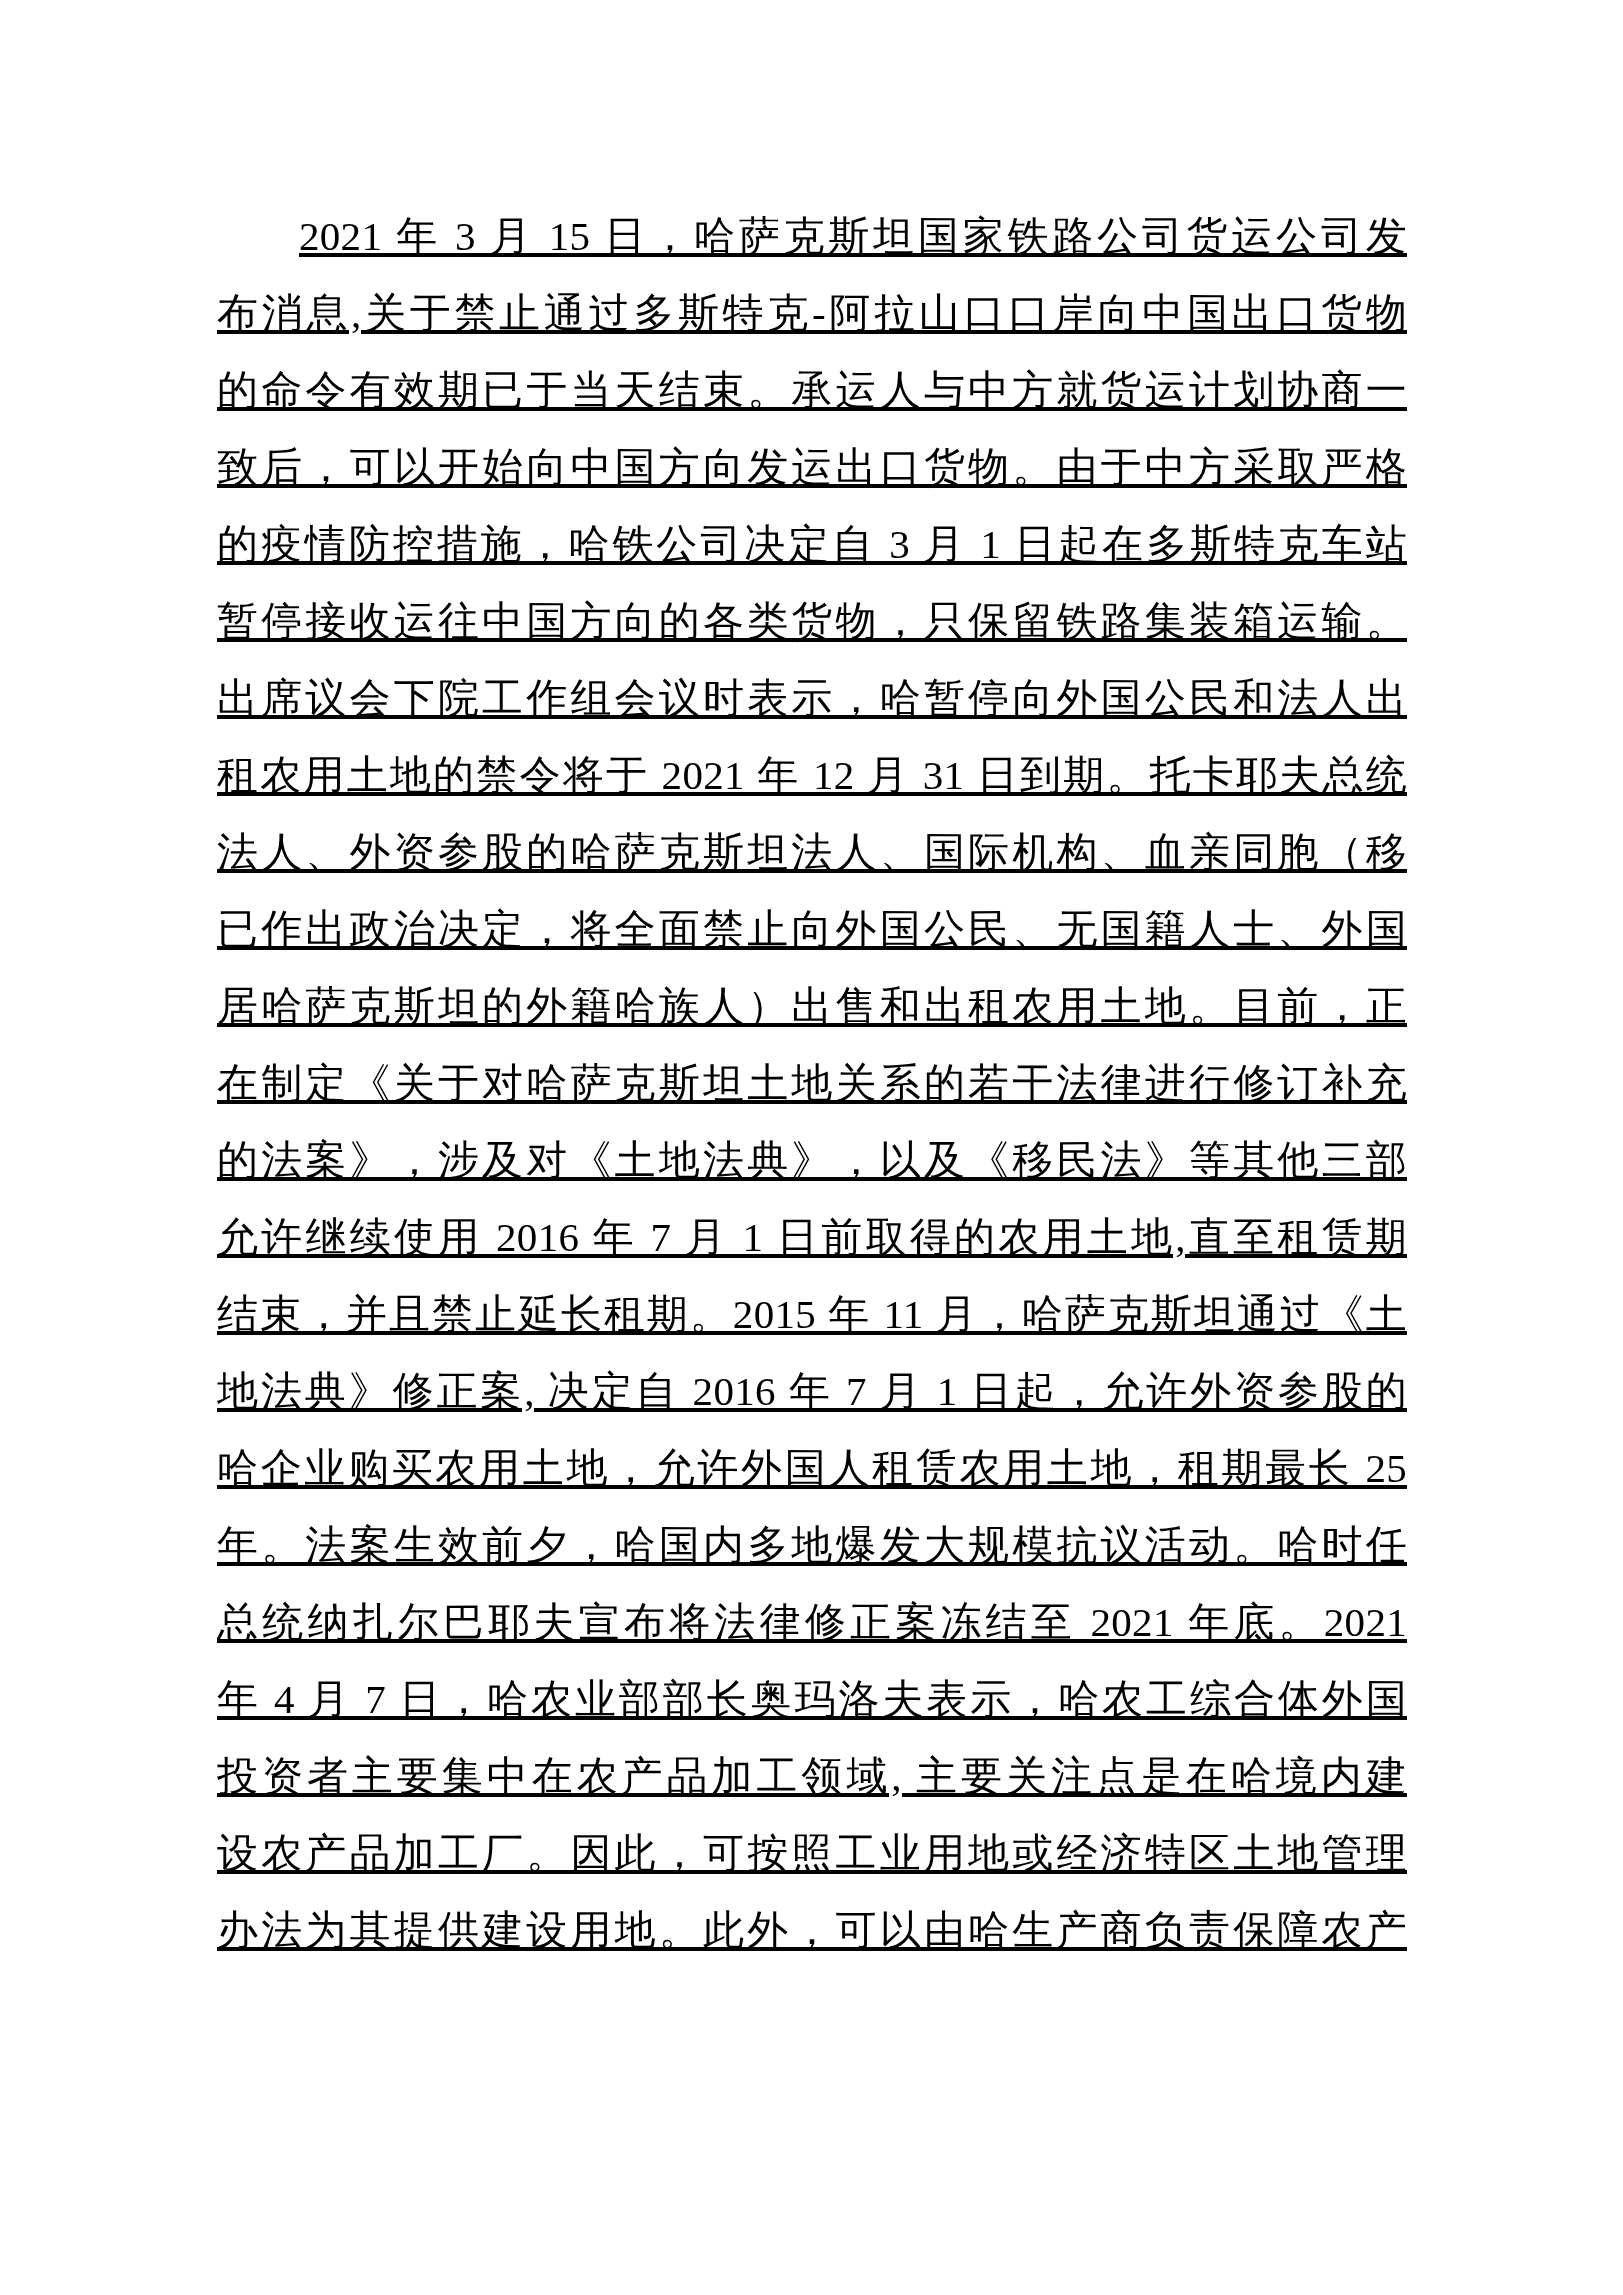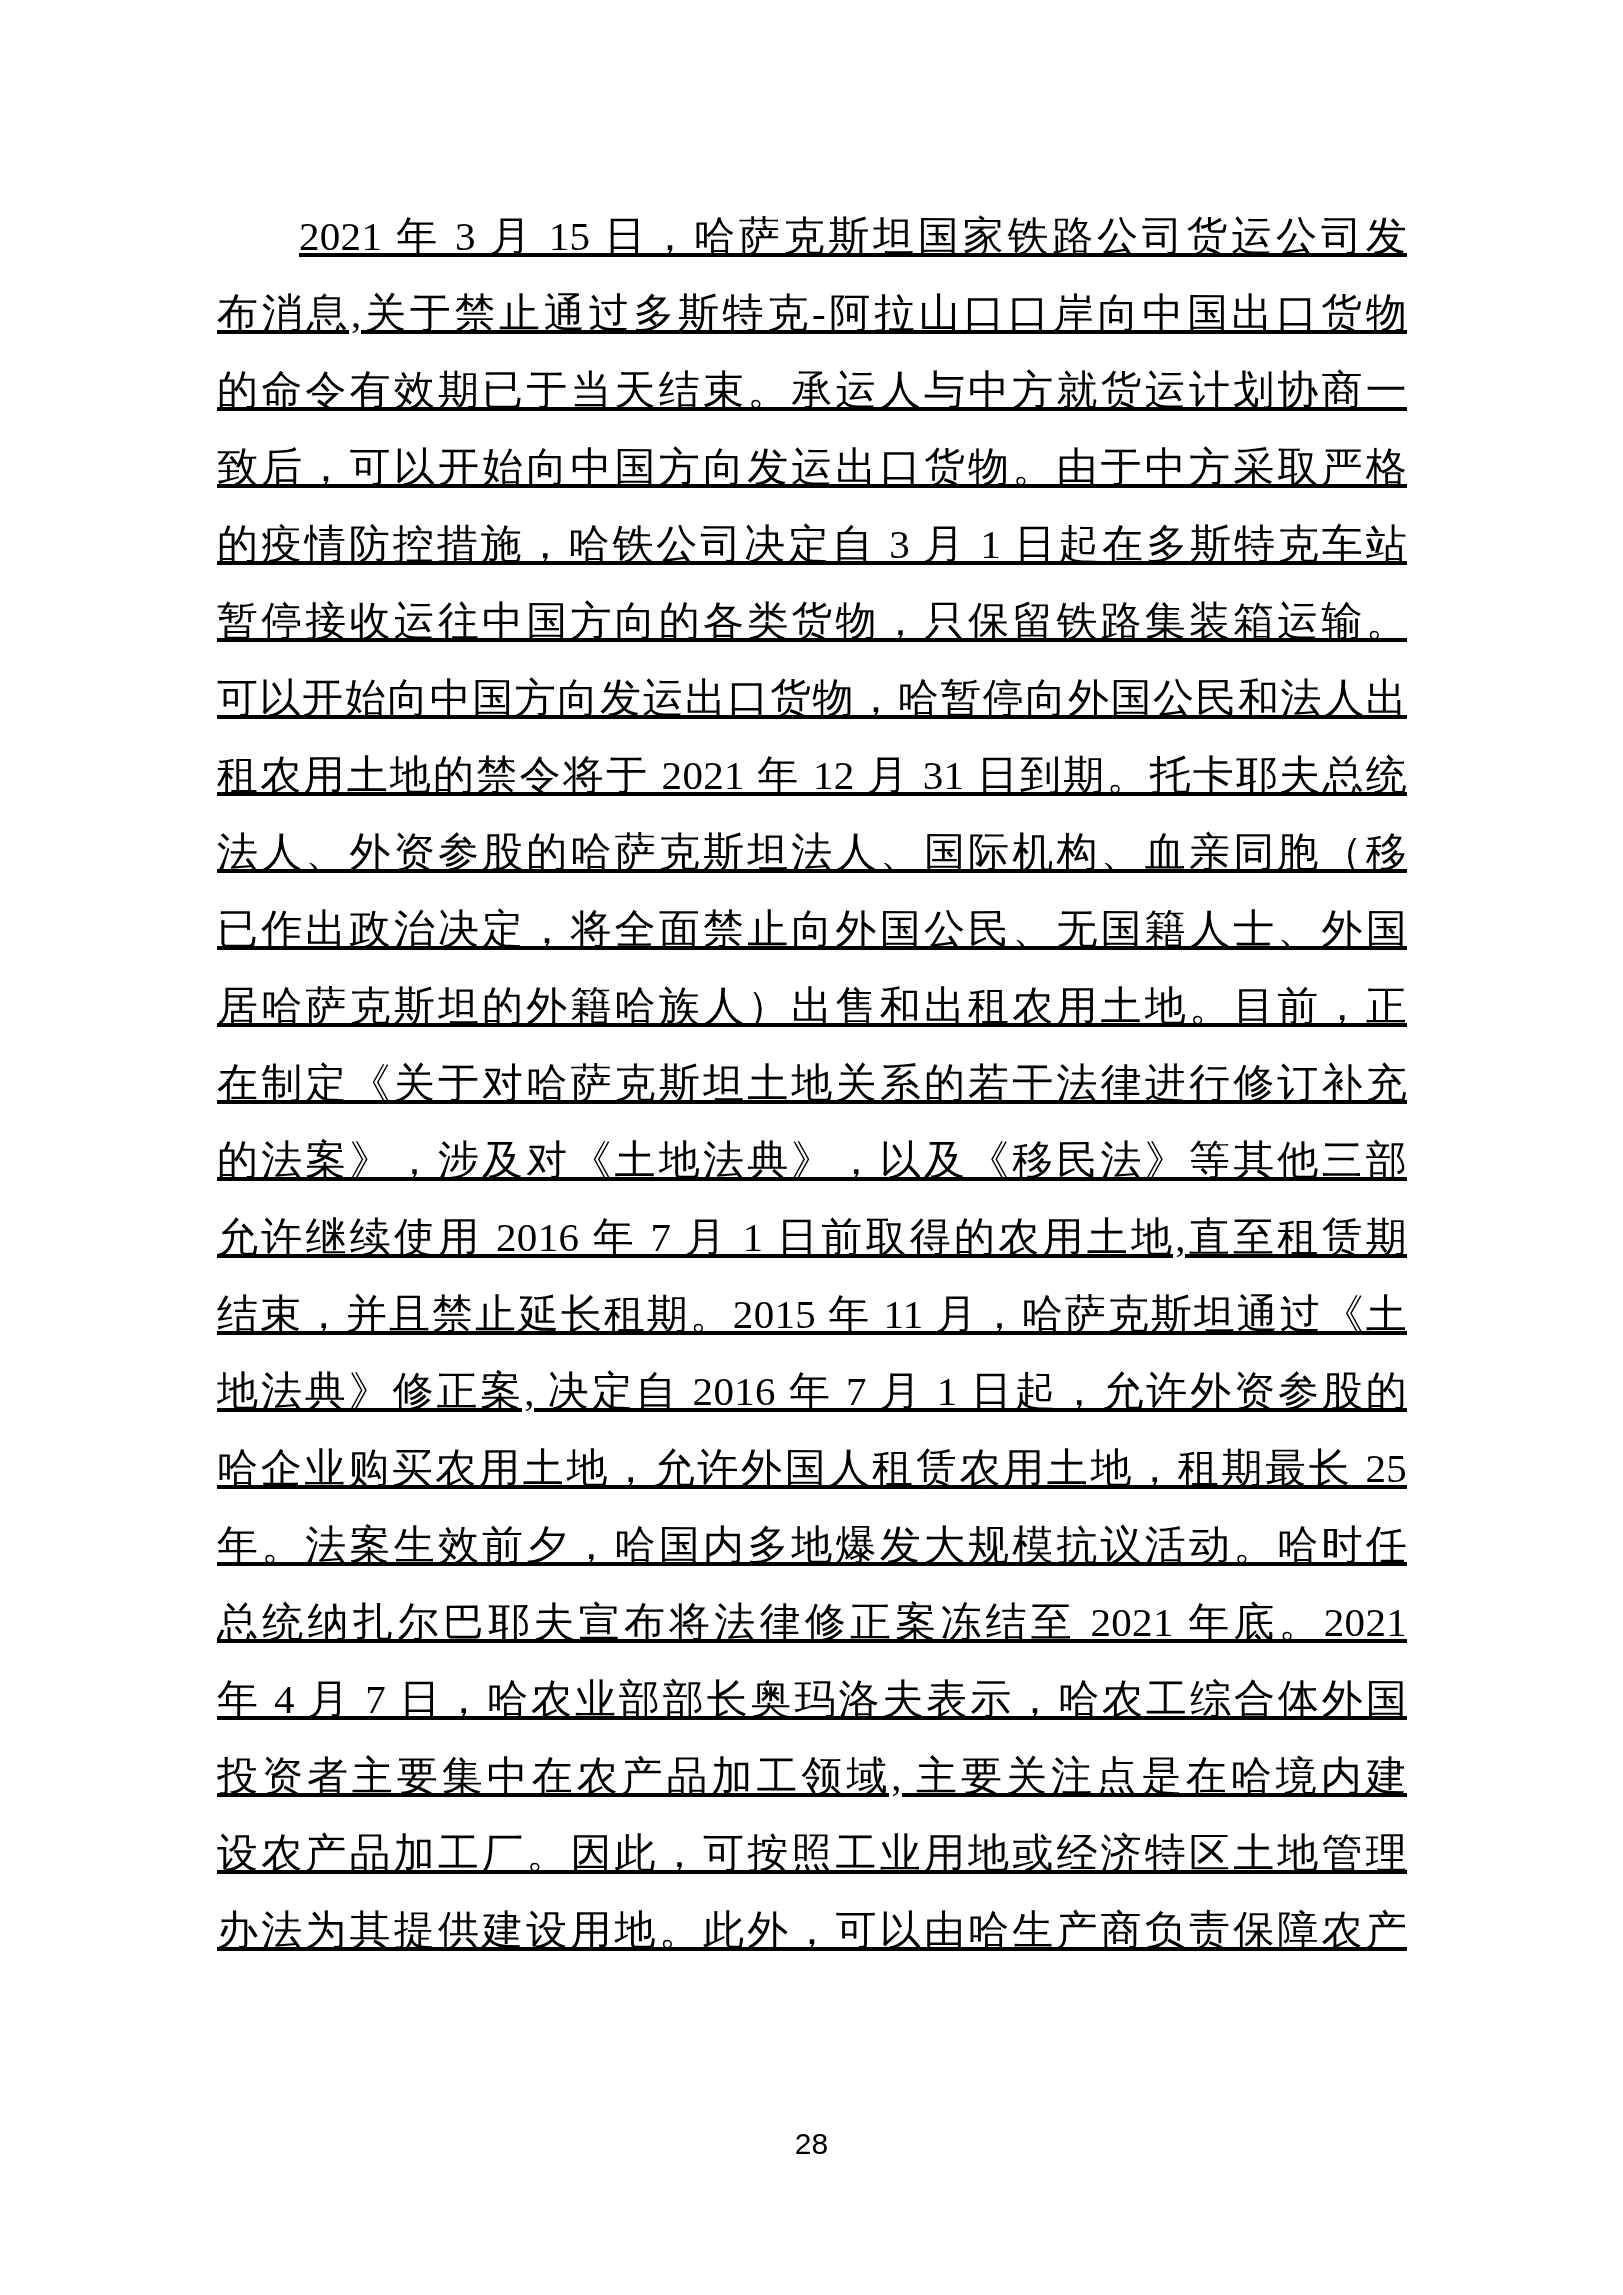--- a/index.html
+++ b/index.html
@@ -66,39 +66,36 @@
     <div class="para">
       <div class="line indent">2021 年 3 月 15 日，哈萨克斯坦国家铁路公司货运公司发</div>
       <div class="line">布消息,关于禁止通过多斯特克-阿拉山口口岸向中国出口货物</div>
       <div class="line">的命令有效期已于当天结束。承运人与中方就货运计划协商一</div>
       <div class="line">致后，可以开始向中国方向发运出口货物。由于中方采取严格</div>
       <div class="line">的疫情防控措施，哈铁公司决定自 3 月 1 日起在多斯特克车站</div>
       <div class="line">暂停接收运往中国方向的各类货物，只保留铁路集装箱运输。</div>
     </div>
 
     <div class="para">
-      <div class="line">可以开始向中国方向发运出口货物，哈暂停向外国公民和法人出</div>
+      <div class="line">出席议会下院工作组会议时表示，哈暂停向外国公民和法人出</div>
       <div class="line">租农用土地的禁令将于 2021 年 12 月 31 日到期。托卡耶夫总统</div>
       <div class="line">法人、外资参股的哈萨克斯坦法人、国际机构、血亲同胞（移</div>
       <div class="line">已作出政治决定，将全面禁止向外国公民、无国籍人士、外国</div>
       <div class="line">居哈萨克斯坦的外籍哈族人）出售和出租农用土地。目前，正</div>
       <div class="line">在制定《关于对哈萨克斯坦土地关系的若干法律进行修订补充</div>
       <div class="line">的法案》，涉及对《土地法典》，以及《移民法》等其他三部</div>
       <div class="line">允许继续使用 2016 年 7 月 1 日前取得的农用土地,直至租赁期</div>
       <div class="line">结束，并且禁止延长租期。2015 年 11 月，哈萨克斯坦通过《土</div>
       <div class="line">地法典》修正案, 决定自 2016 年 7 月 1 日起，允许外资参股的</div>
       <div class="line">哈企业购买农用土地，允许外国人租赁农用土地，租期最长 25</div>
       <div class="line">年。法案生效前夕，哈国内多地爆发大规模抗议活动。哈时任</div>
       <div class="line">总统纳扎尔巴耶夫宣布将法律修正案冻结至 2021 年底。2021</div>
       <div class="line">年 4 月 7 日，哈农业部部长奥玛洛夫表示，哈农工综合体外国</div>
       <div class="line">投资者主要集中在农产品加工领域, 主要关注点是在哈境内建</div>
       <div class="line">设农产品加工厂。因此，可按照工业用地或经济特区土地管理</div>
       <div class="line">办法为其提供建设用地。此外，可以由哈生产商负责保障农产</div>
     </div>
 
   </main>
 
-  <footer class="footer">
-    <span class="page-number">28</span>
-  </footer>
 
 </div>
 
 
 </body></html>

